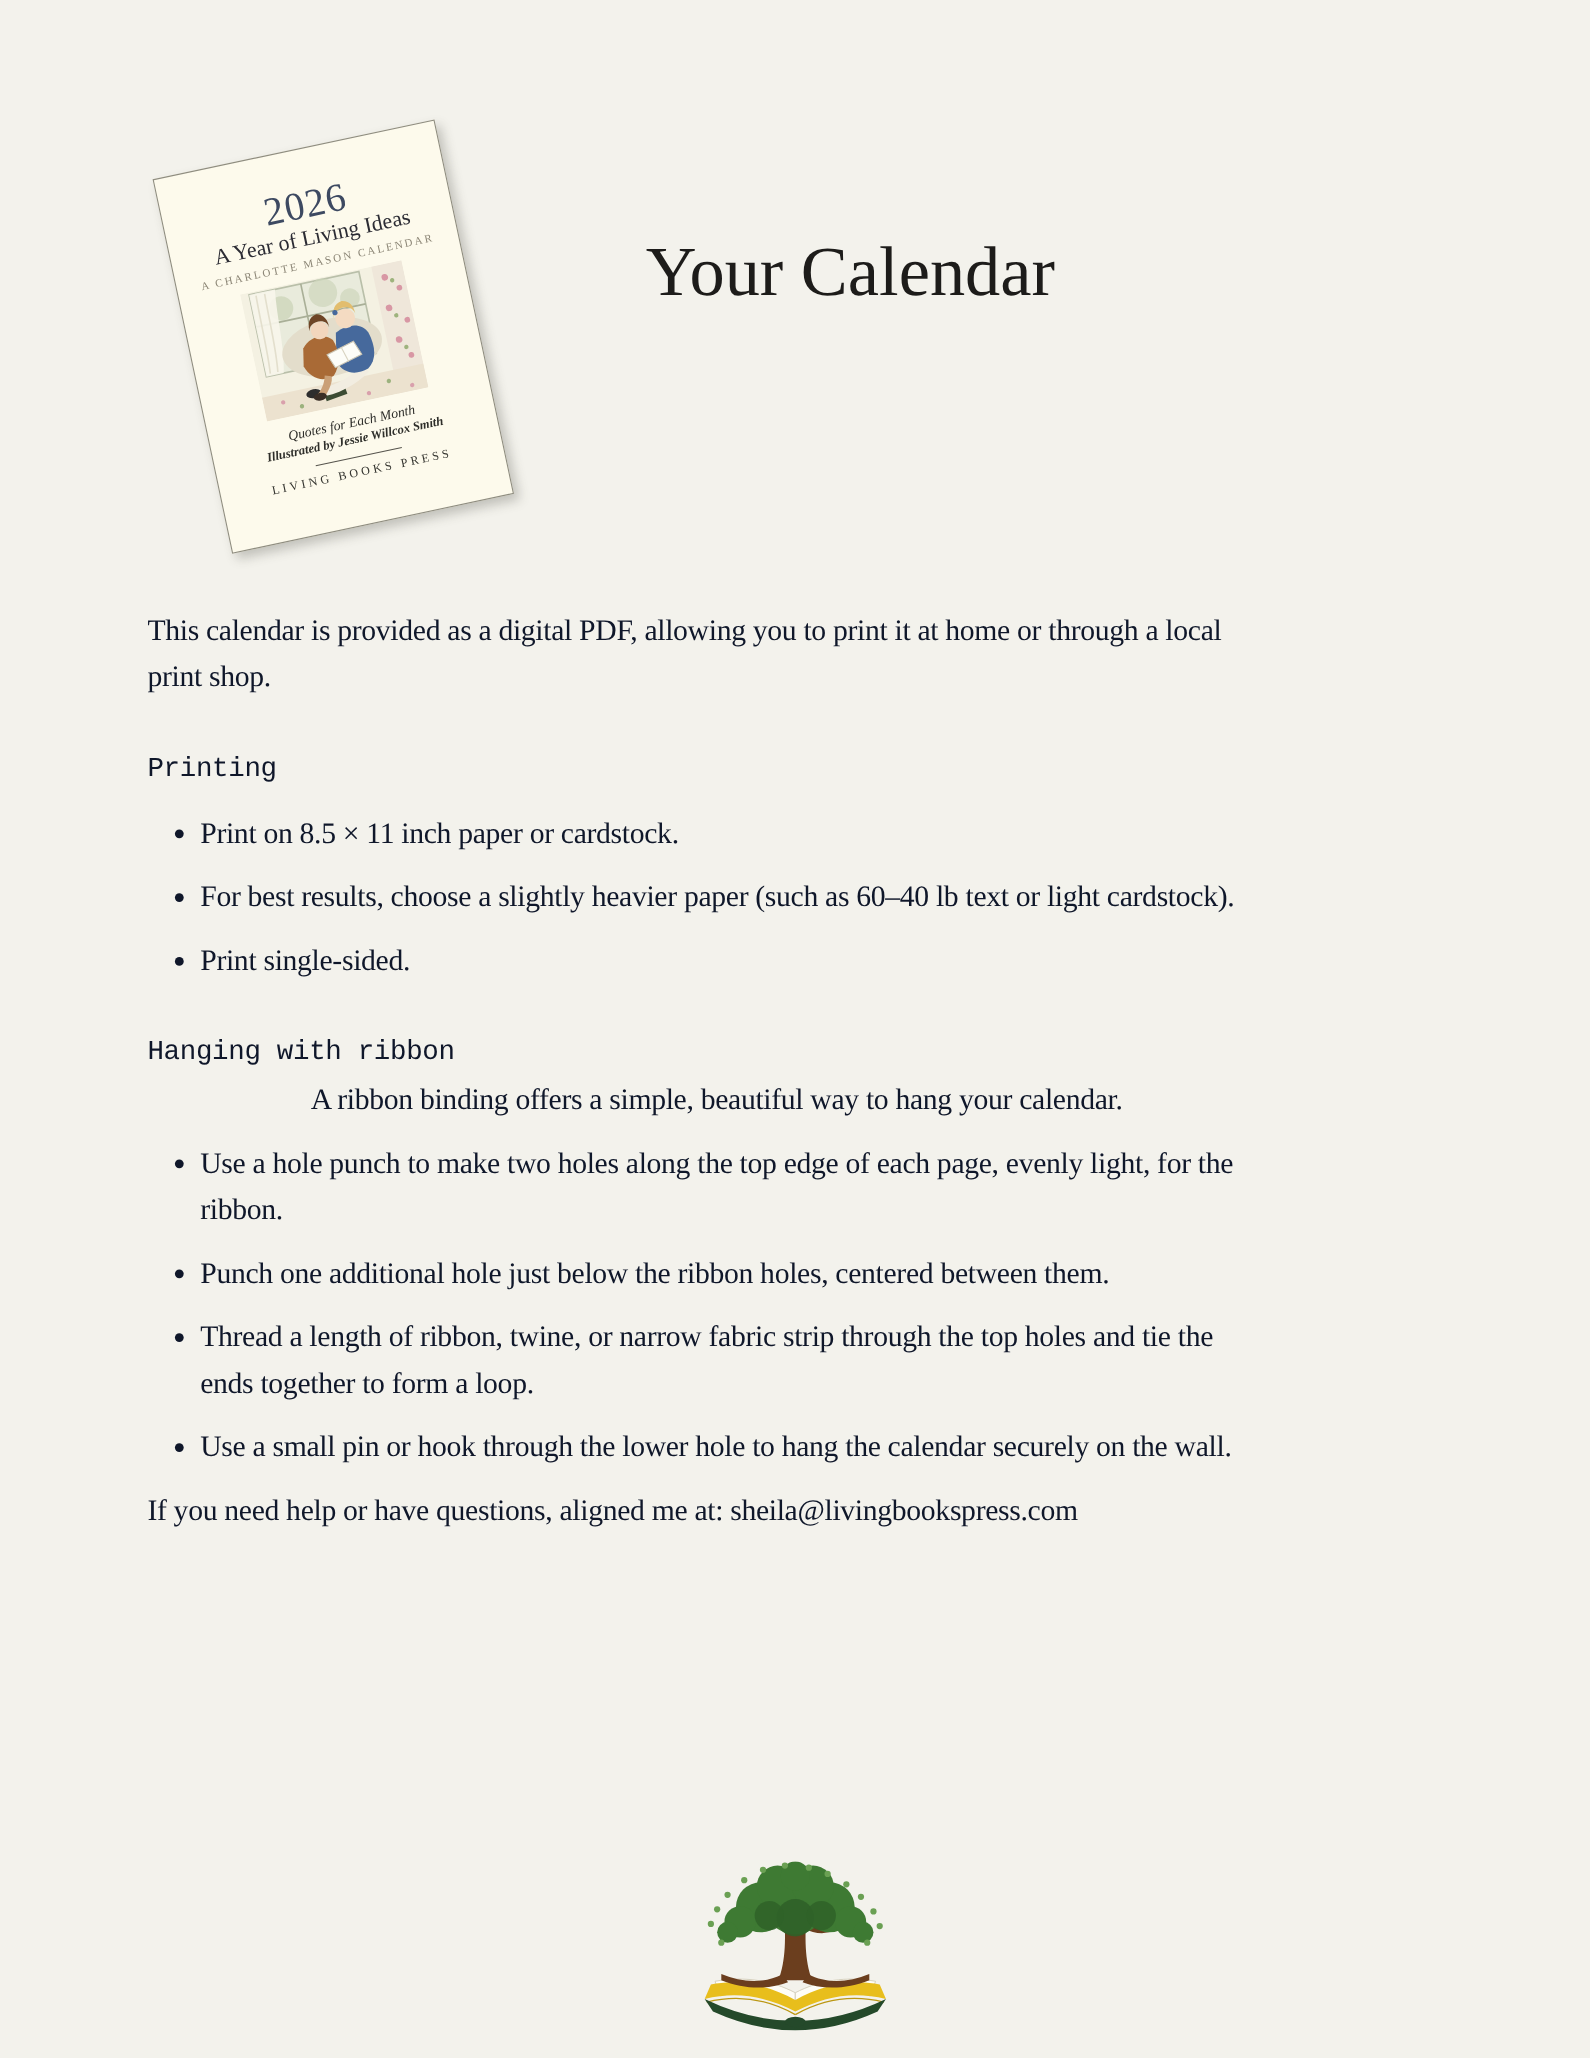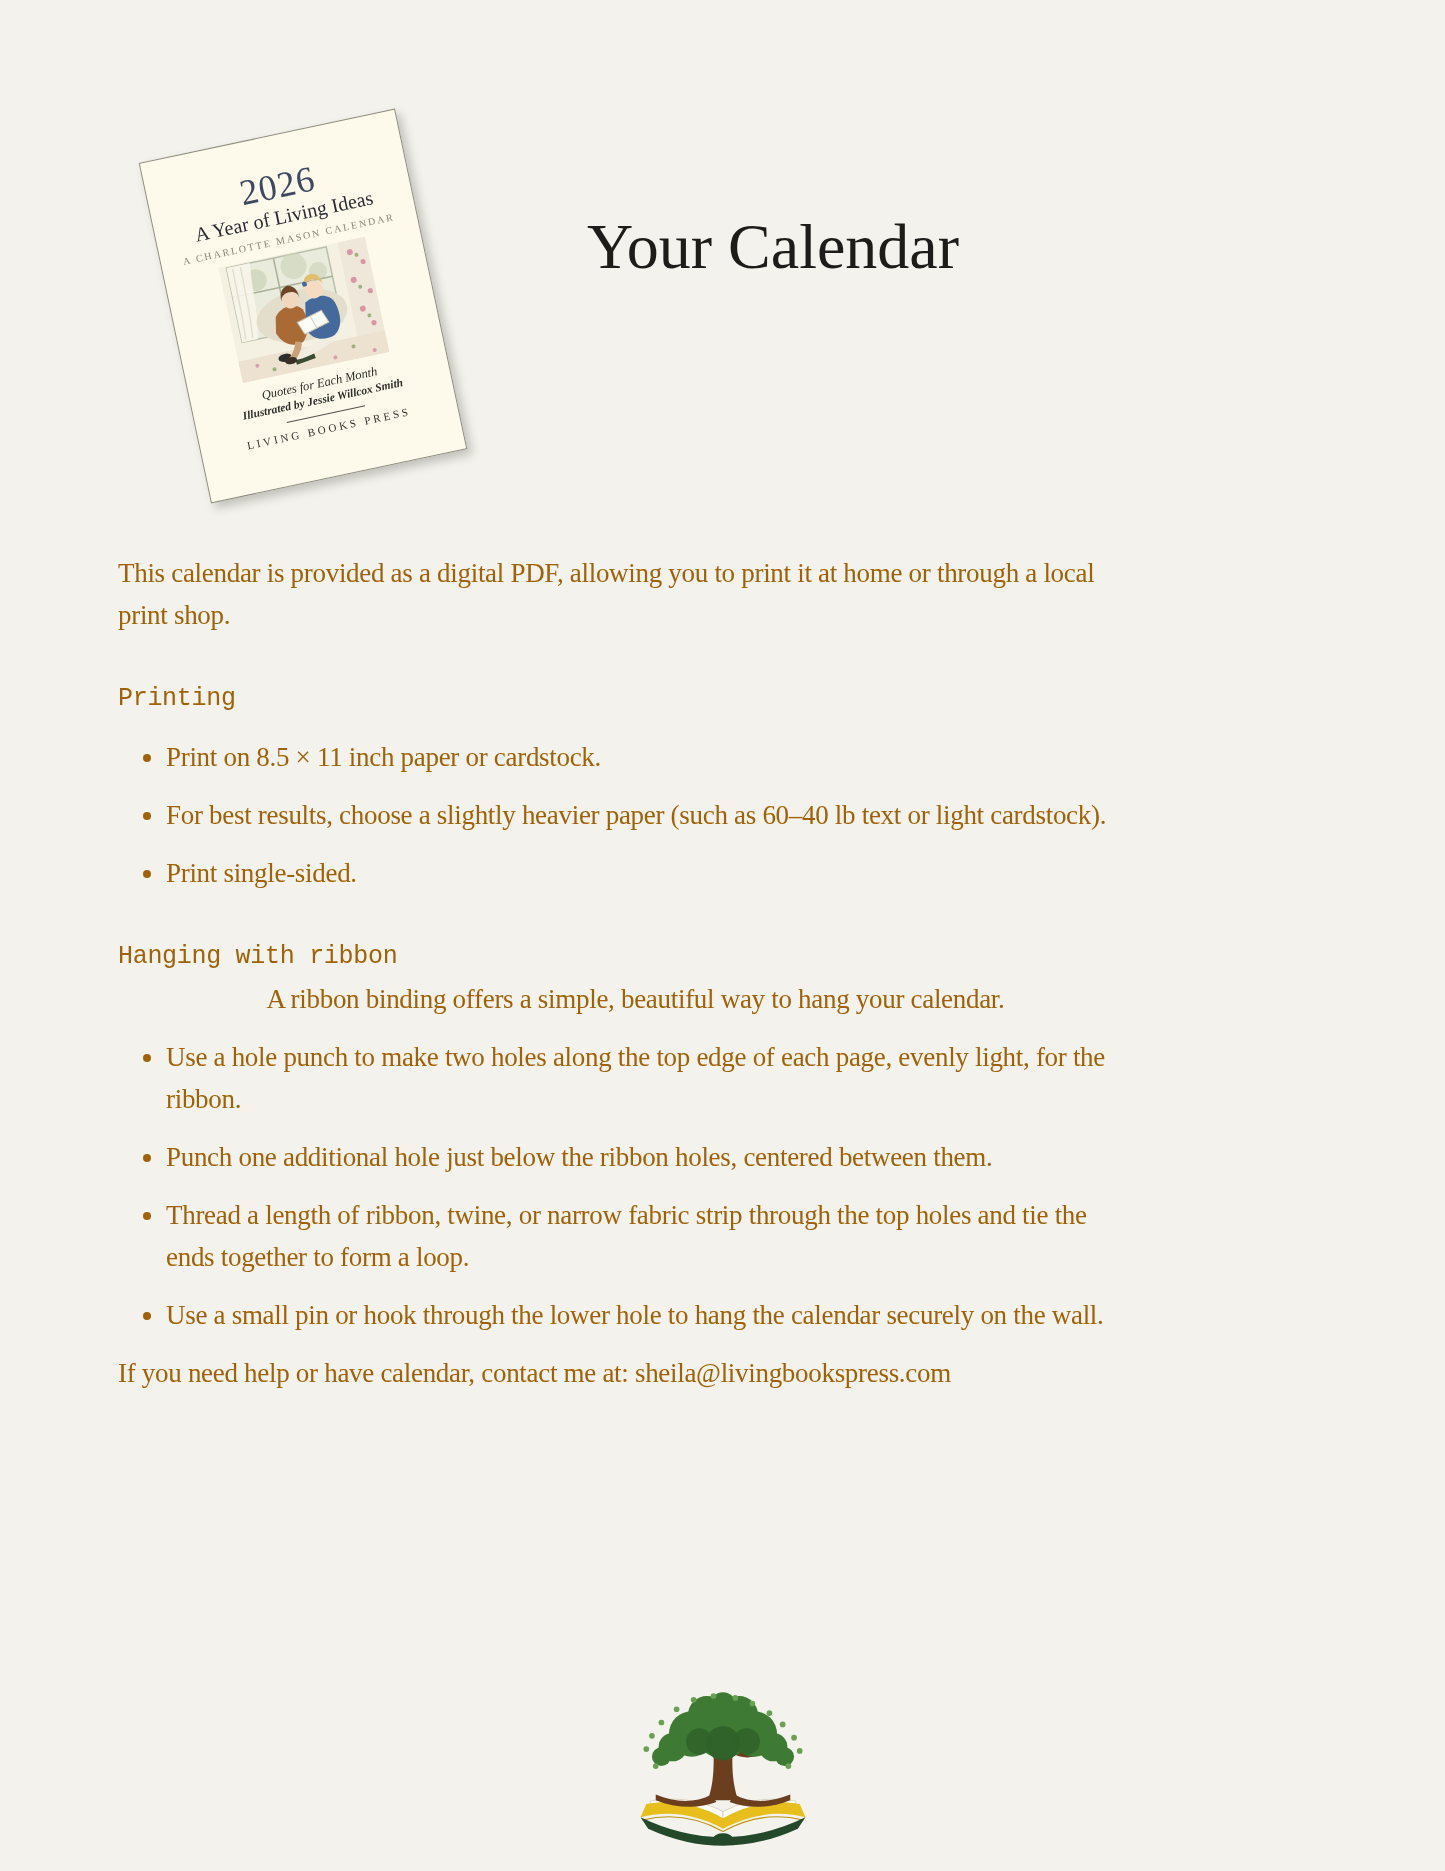--- a/index.html
+++ b/index.html
@@ -23,22 +23,22 @@
   .card-illustrator{font-size:11.5px;font-style:italic;font-weight:bold;margin-top:2px;color:#2e2e2a;}
   .card-rule{width:80px;border:0;border-top:1px solid #55534c;margin:9px auto 0;}
   .card-publisher{font-size:11px;letter-spacing:3px;margin-top:8px;color:#33332e;}
   
   .page-title{
     position:absolute;left:420px;top:104px;width:706px;margin:0;
     text-align:center;font-weight:400;font-size:64px;line-height:95px;color:#1d1c1a;
   }
   
   .content{
-    position:absolute;left:118px;top:552px;width:1030px;
-    font-size:27px;line-height:42px;letter-spacing:-0.3px;color:#a16207;
+    position:absolute;left:134px;top:552px;width:1030px;
+    font-size:27px;line-height:42px;letter-spacing:-0.3px;color:#0f172a;
   }
   .content p{margin:0;}
   .section-heading{margin:42px 0 0;font-size:25px;font-weight:400;line-height:42px;font-family:Liberation Mono, monospace;}
   .content ul{margin:0;padding-left:32px;}
   .content li{margin:16px;}
   .lead{padding-left:5px;text-align:center;}
   .closing{margin-top:42px;}
   .contact{margin-top:42px;}
   
   .logo{
@@ -129,21 +129,21 @@
 
   <h2 class="section-heading">Hanging with ribbon</h2>
   <p class="lead">A ribbon binding offers a simple, beautiful way to hang your calendar.</p>
   <ul>
     <li>Use a hole punch to make two holes along the top edge of each page, evenly light, for the ribbon.</li>
     <li>Punch one additional hole just below the ribbon holes, centered between them.</li>
     <li>Thread a length of ribbon, twine, or narrow fabric strip through the top holes and tie the ends together to form a loop.</li>
     <li>Use a small pin or hook through the lower hole to hang the calendar securely on the wall.</li>
   </ul>
 
-  <p class="contact">If you need help or have calendar, contact me at: sheila@livingbookspress.com</p>
+  <p class="contact">If you need help or have questions, aligned me at: sheila@livingbookspress.com</p>
 </div>
 
 <svg class="logo" viewBox="0 0 190 175">
 
   <g>
     <path d="M95,124 C72,112 46,108 18,113 L23,127 C48,121 72,124 95,137 Z" fill="#fefdf7" stroke="#cfc9b4" stroke-width="0.8"></path>
     <path d="M95,124 C118,112 144,108 172,113 L167,127 C142,121 118,124 95,137 Z" fill="#fefdf7" stroke="#cfc9b4" stroke-width="0.8"></path>
 
     <path d="M14,116 L8,130 C40,122 68,128 95,142 C122,128 150,122 182,130 L176,116 C148,111 120,117 95,131 C70,117 42,111 14,116 Z" fill="#e8be1c"></path>
     <path d="M10,133 C42,125 70,131 95,145" stroke="#bb9713" stroke-width="1.2" fill="none"></path>

